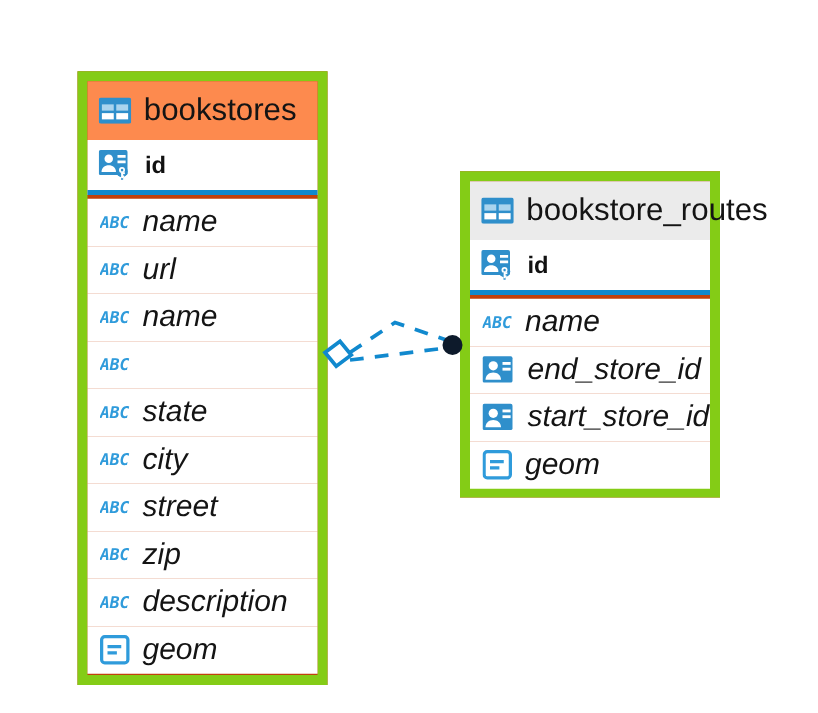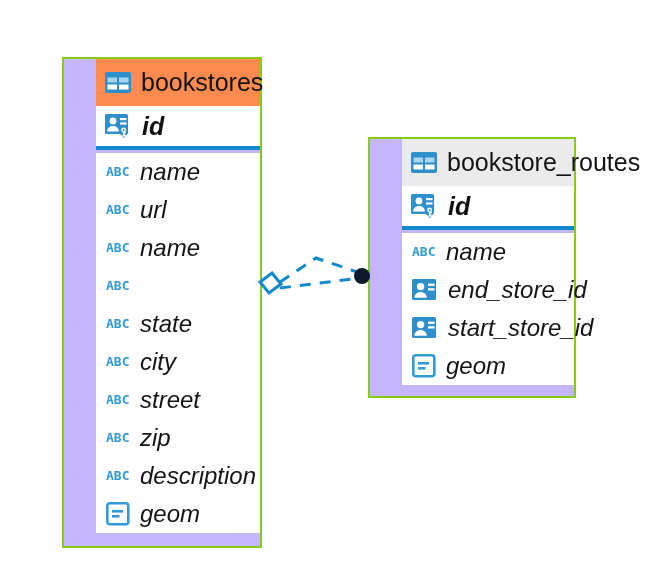--- a/index.html
+++ b/index.html
@@ -18,23 +18,22 @@
 
   .canvas {
     position: absolute;
     inset: 0;
   }
 
   
   .entity {
     position: absolute;
     box-sizing: border-box;
-    border: 2px solid #84cc16;
-    background: #c4b5fd;
-    padding-left: 32px;
+    border: 8px solid #84cc16;
+    background: #c2410c;
   }
   #entity-bookstores {
     left: 62px;
     top: 57px;
     width: 200px;
     height: 491px;
   }
   #entity-bookstore-routes {
     left: 368px;
     top: 137px;
@@ -64,26 +63,25 @@
     display: flex;
     align-items: center;
     box-sizing: border-box;
     height: 44px;
     padding-left: 9px;
     gap: 9px;
     border-bottom: 4px solid #1189CE;
     background: #ffffff;
   }
   .pk-label {
-    font-size: 25px;
+    font-size: 19px;
     font-weight: bold;
     color: #111111;
     line-height: 1;
     white-space: nowrap;
-    font-style: italic;
   }
 
   .field-list {
     padding-top: 3px;
   }
   .field-row {
     display: flex;
     align-items: center;
     height: 38px;
     padding-left: 10px;
@@ -99,21 +97,21 @@
   }
 
   
   .icon {
     flex: 0 0 auto;
     display: block;
     line-height: 0;
   }
   .icon-table  { width: 26px; height: 21px; }
   .icon-key    { width: 28px; height: 28px; }
-  .icon-abc    { width: 25px; height: 16px; }
+  .icon-abc    { width: 25px; height: 16px; font-style: italic; }
   .icon-geom   { width: 25px; height: 24px; }
   .icon-fk     { width: 27px; height: 26px; }
 
   .abc-text {
     font-family: "DejaVu Sans Mono", monospace;
     font-size: 13px;
     font-weight: bold;
     fill: #2F9BDB;
     letter-spacing: 0px;
   }

